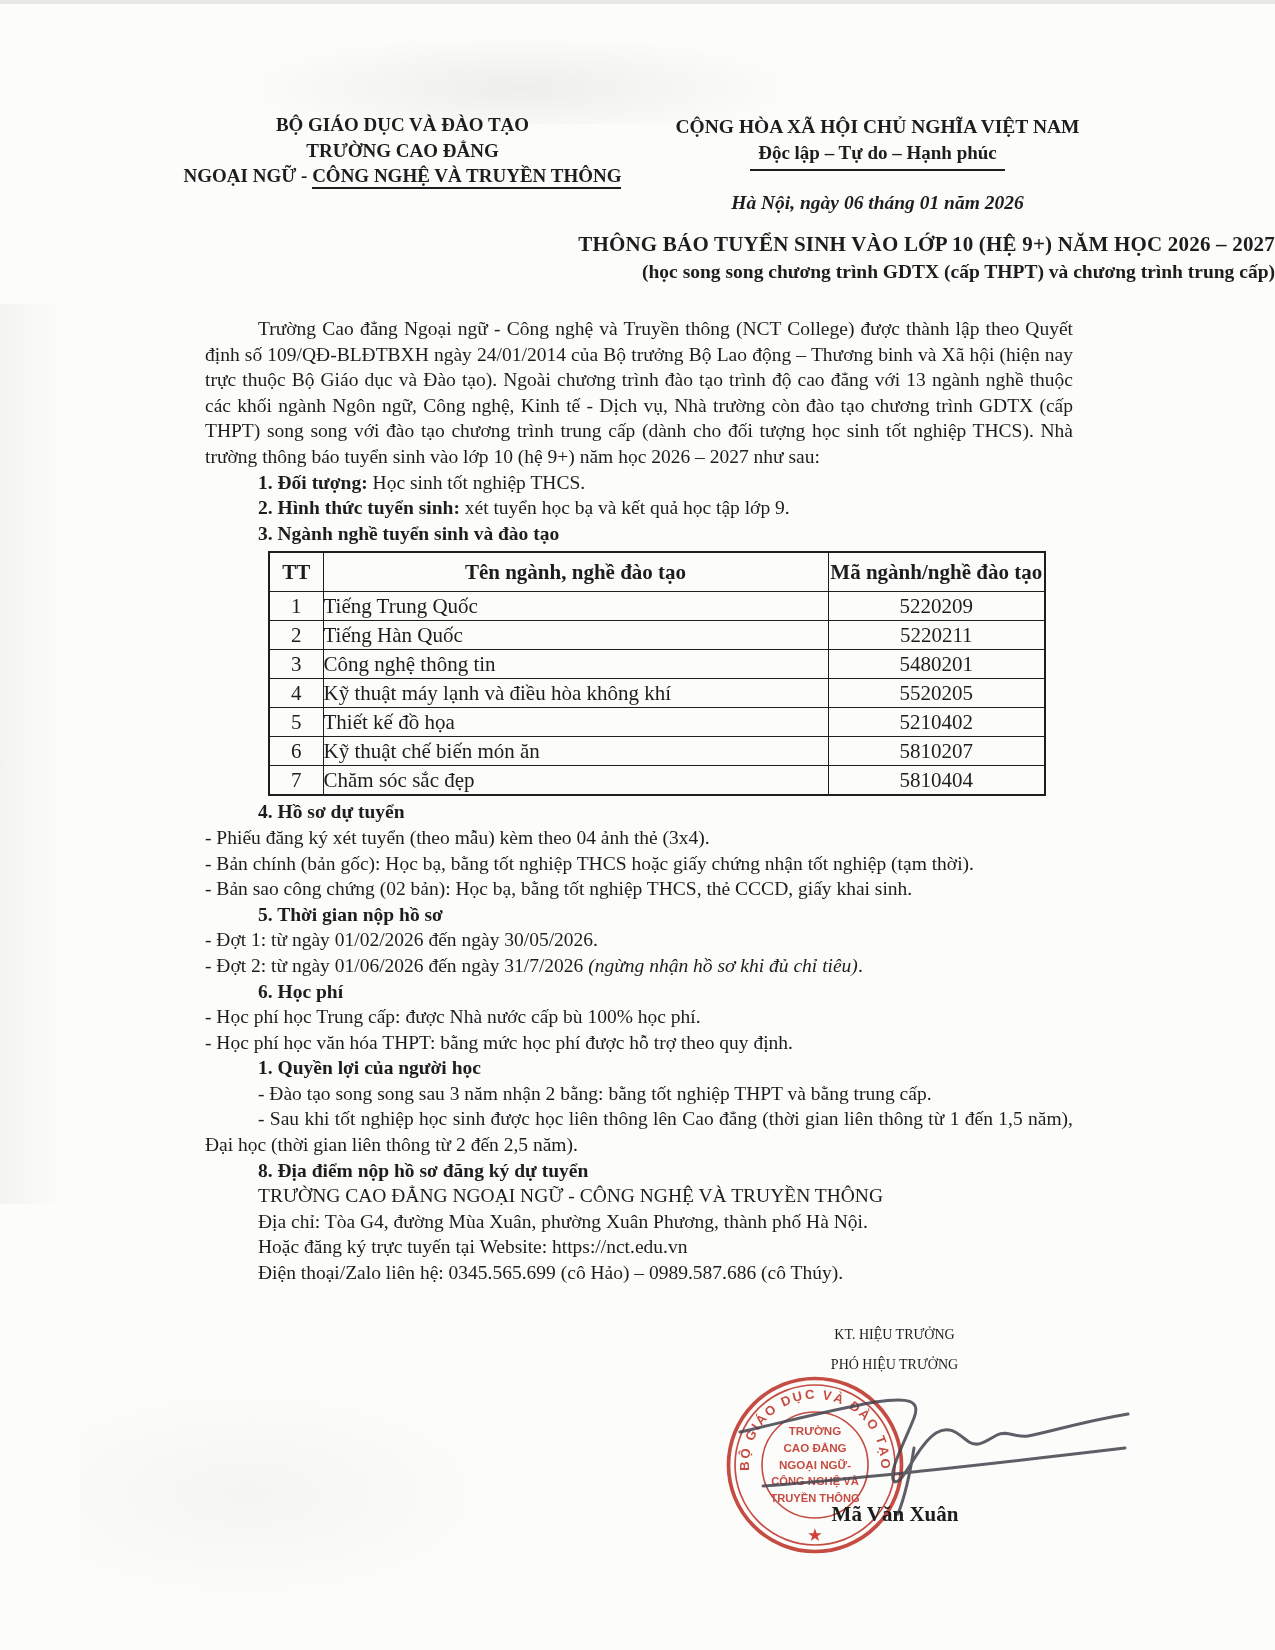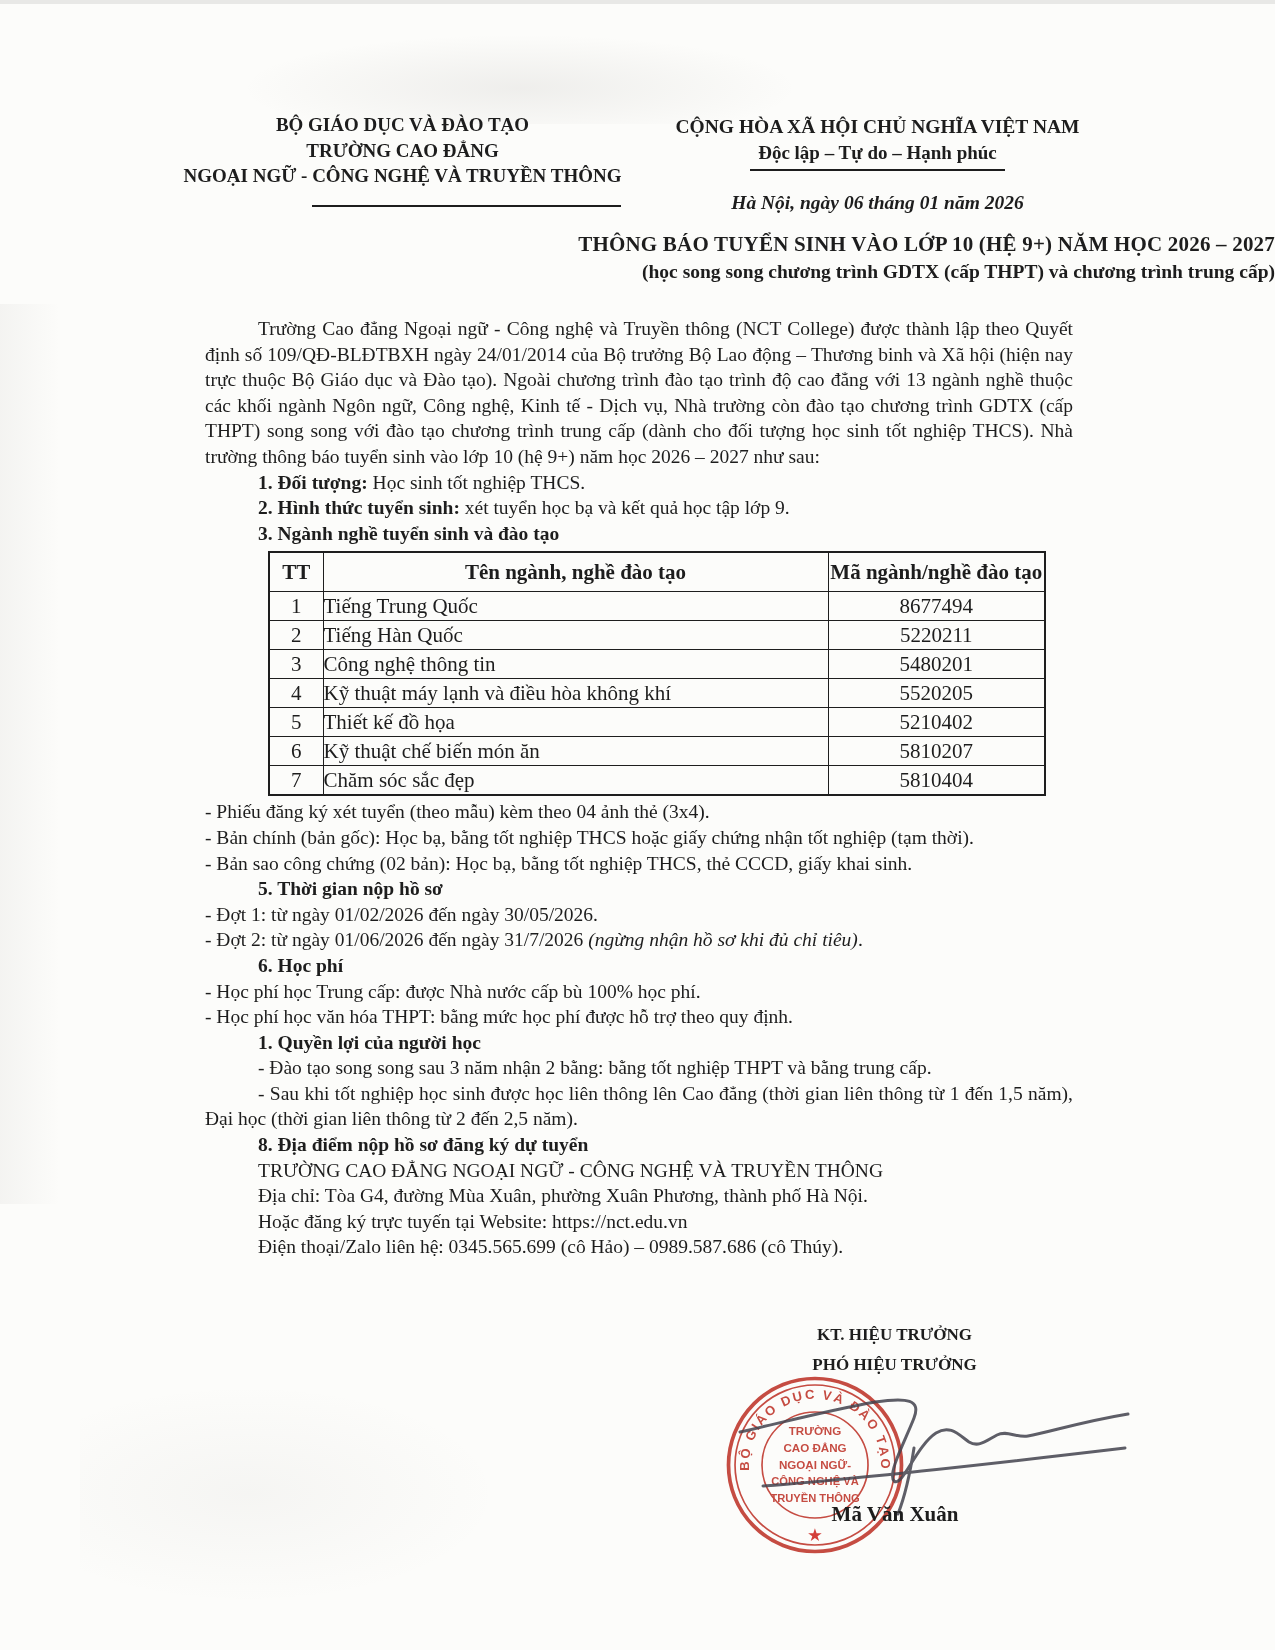--- a/index.html
+++ b/index.html
@@ -18,21 +18,21 @@
     background:radial-gradient(ellipse at 50% 60%,rgba(120,115,110,0.10),rgba(120,115,110,0.0) 70%);}
   .noise-left{left:0;top:300px;width:60px;height:900px;
     background:linear-gradient(90deg,rgba(110,105,100,0.06),rgba(110,105,100,0));}
   .noise-bottom{left:80px;top:1380px;width:420px;height:220px;
     background:radial-gradient(ellipse at 40% 50%,rgba(120,115,110,0.05),rgba(120,115,110,0) 70%);}
 
   .hdr-left{
     position:absolute;top:108px;left:150px;width:505px;
     text-align:center;font-weight:bold;font-size:19px;line-height:25.5px;
   }
-  .u-issuer{border-bottom:2px solid #1d1d1d;padding-bottom:19px;}
+  .u-issuer{border-bottom:2px solid #1d1d1d;padding-bottom:1px;}
   .hdr-right{
     position:absolute;top:110px;left:645px;width:465px;
     text-align:center;
   }
   .hdr-right .nat1{font-weight:bold;font-size:19.5px;line-height:26px;}
   .hdr-right .nat2{font-weight:bold;font-size:19px;line-height:26px;}
   .u-motto{border-bottom:2px solid #1d1d1d;padding:0 8px 3px 8px;display:inline-block;}
   .dateline{margin-top:21px;font-style:italic;font-weight:bold;font-size:19.5px;}
 
   .title-block{position:absolute;top:226px;left:0;width:1275px;text-align:right;font-weight:bold;}
@@ -60,21 +60,21 @@
     border:1.6px solid #1e1e1e;
     font-size:21px;padding:0;height:28px;overflow:hidden;white-space:nowrap;
   }
   table.programs th{height:38px;font-weight:bold;text-align:center;}
   td.c-tt{text-align:center;}
   td.c-name{padding-left:14px;}
   td.c-code{text-align:center;}
 
   .sig-block{
     position:absolute;top:1316px;left:742px;width:305px;
-    text-align:center;font-weight:bold;font-size:17px;line-height:30px;
+    text-align:center;font-weight:normal;font-size:14px;line-height:30px;
   }
   .signer-name{
     position:absolute;top:1498px;left:790px;width:210px;
     text-align:center;font-weight:bold;font-size:21px;
   }
   .stamp{position:absolute;left:722px;top:1368px;width:186px;height:186px;opacity:0.9;}
   .sig-ink{position:absolute;left:735px;top:1386px;width:398px;height:130px;opacity:0.85;}
 </style>
 </head>
 <body>
@@ -118,21 +118,21 @@
         <tr>
           <th>TT</th>
           <th>Tên ngành, nghề đào tạo</th>
           <th>Mã ngành/nghề đào tạo</th>
         </tr>
       </thead>
       <tbody>
         <tr>
             <td class="c-tt">1</td>
             <td class="c-name">Tiếng Trung Quốc</td>
-            <td class="c-code">8677494</td>
+            <td class="c-code">5220209</td>
           </tr>
         <tr>
             <td class="c-tt">2</td>
             <td class="c-name">Tiếng Hàn Quốc</td>
             <td class="c-code">5220211</td>
           </tr>
         <tr>
             <td class="c-tt">3</td>
             <td class="c-name">Công nghệ thông tin</td>
             <td class="c-code">5480201</td>
@@ -153,20 +153,21 @@
             <td class="c-code">5810207</td>
           </tr>
         <tr>
             <td class="c-tt">7</td>
             <td class="c-name">Chăm sóc sắc đẹp</td>
             <td class="c-code">5810404</td>
           </tr>
       </tbody>
     </table>
 
+    <div class="hline"><span class="hlabel">4. Hồ sơ dự tuyển</span></div>
     <div class="bullet">- Phiếu đăng ký xét tuyển (theo mẫu) kèm theo 04 ảnh thẻ (3x4).</div>
     <div class="bullet">- Bản chính (bản gốc): Học bạ, bằng tốt nghiệp THCS hoặc giấy chứng nhận tốt nghiệp (tạm thời).</div>
     <div class="bullet">- Bản sao công chứng (02 bản): Học bạ, bằng tốt nghiệp THCS, thẻ CCCD, giấy khai sinh.</div>
 
     <div class="hline"><span class="hlabel">5. Thời gian nộp hồ sơ</span></div>
     <div class="bullet">- Đợt 1: từ ngày 01/02/2026 đến ngày 30/05/2026.</div>
     <div class="bullet"><span>- Đợt 2: từ ngày 01/06/2026 đến ngày 31/7/2026 </span><span class="it">(ngừng nhận hồ sơ khi đủ chỉ tiêu)</span><span>.</span></div>
 
     <div class="hline"><span class="hlabel">6. Học phí</span></div>
     <div class="bullet">- Học phí học Trung cấp: được Nhà nước cấp bù 100% học phí.</div>

